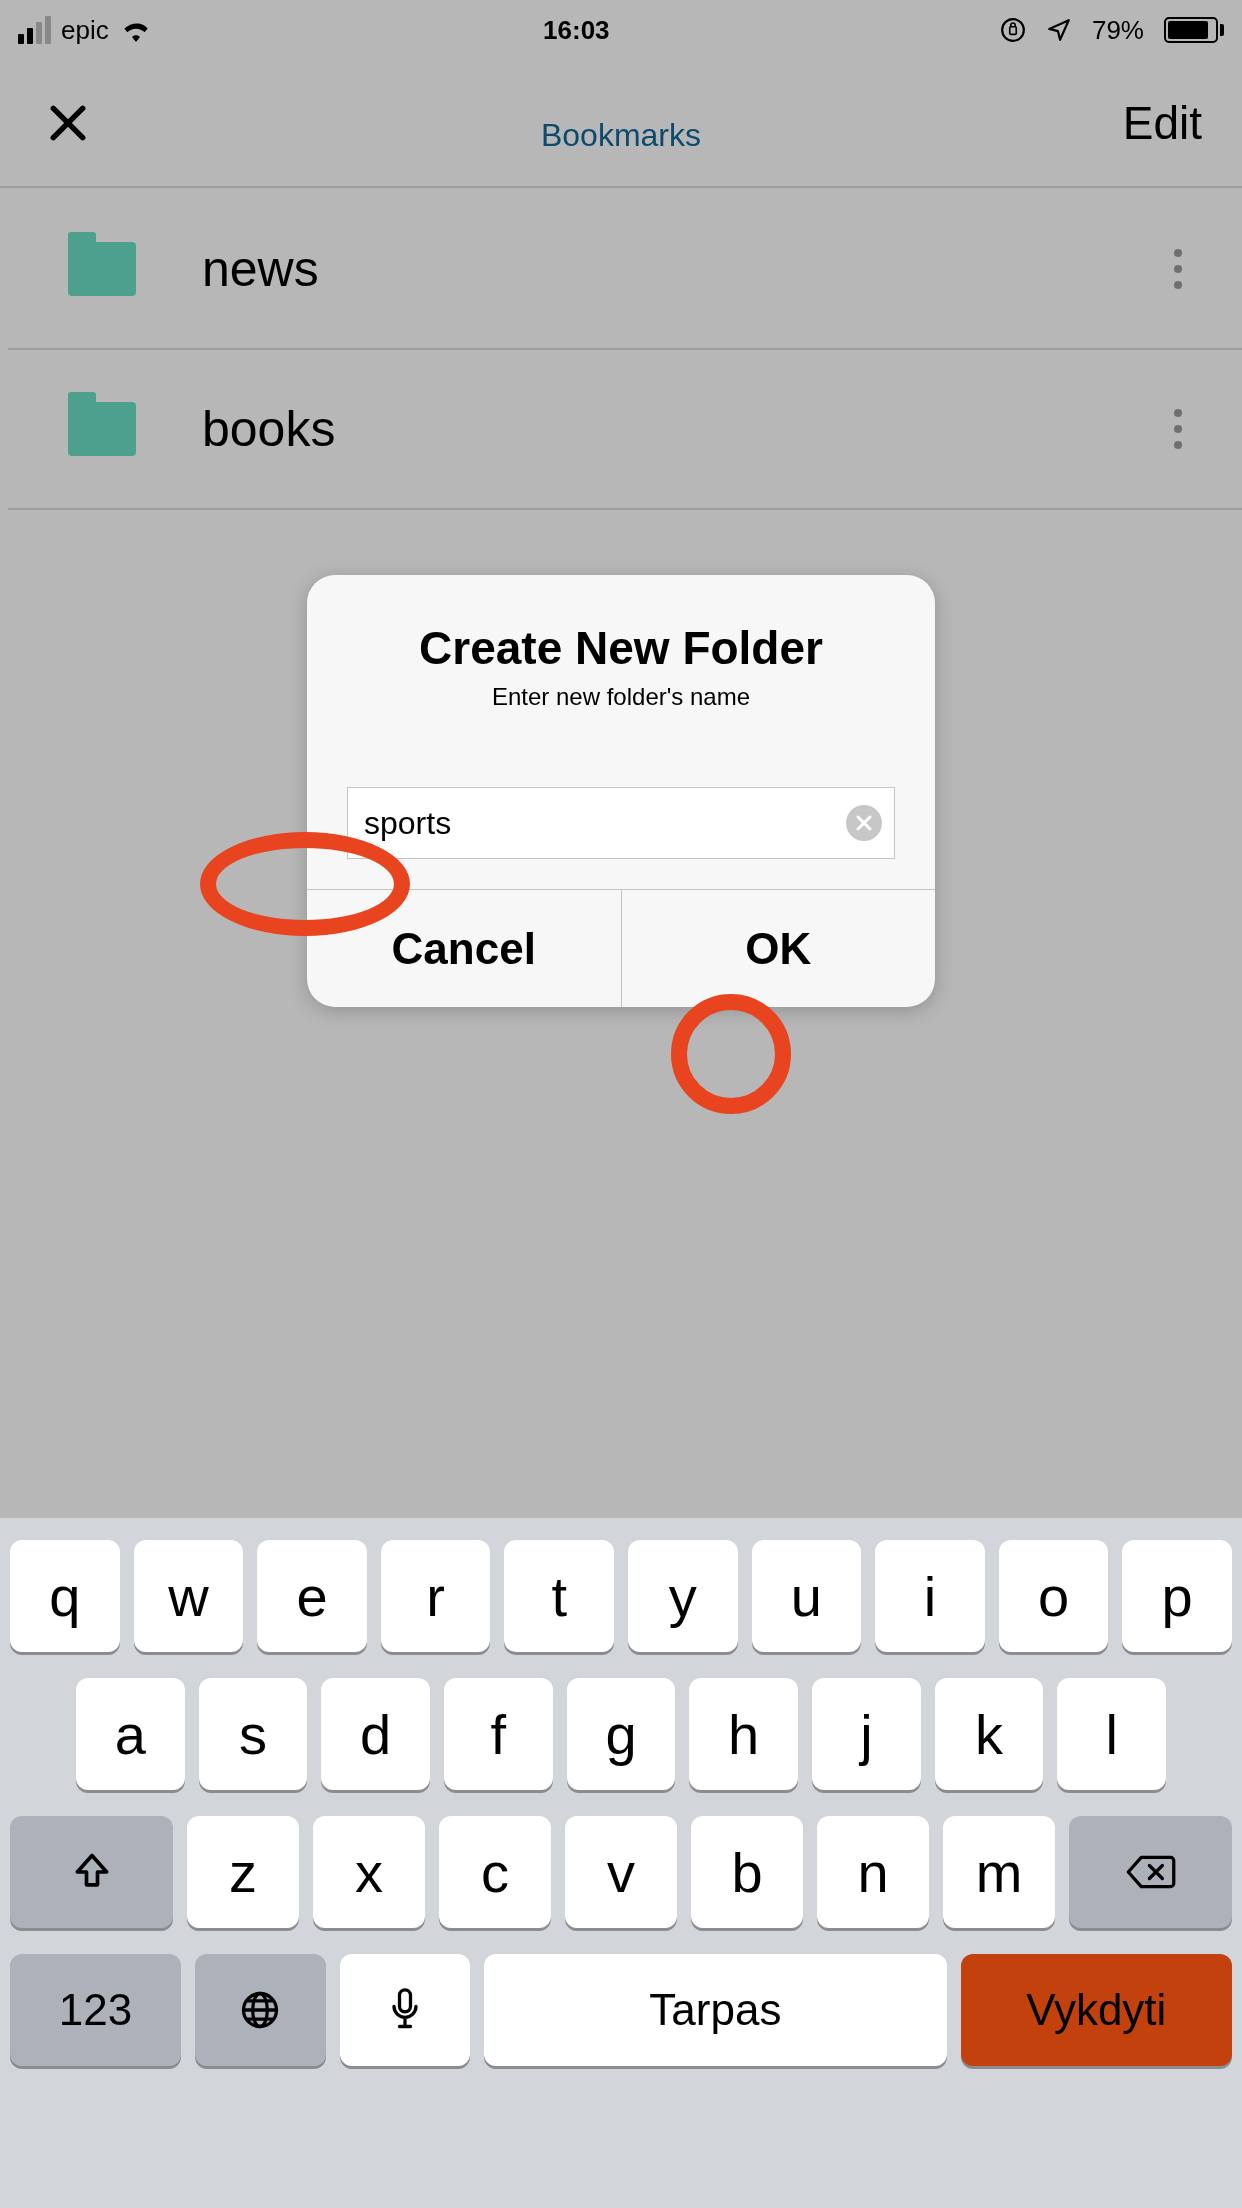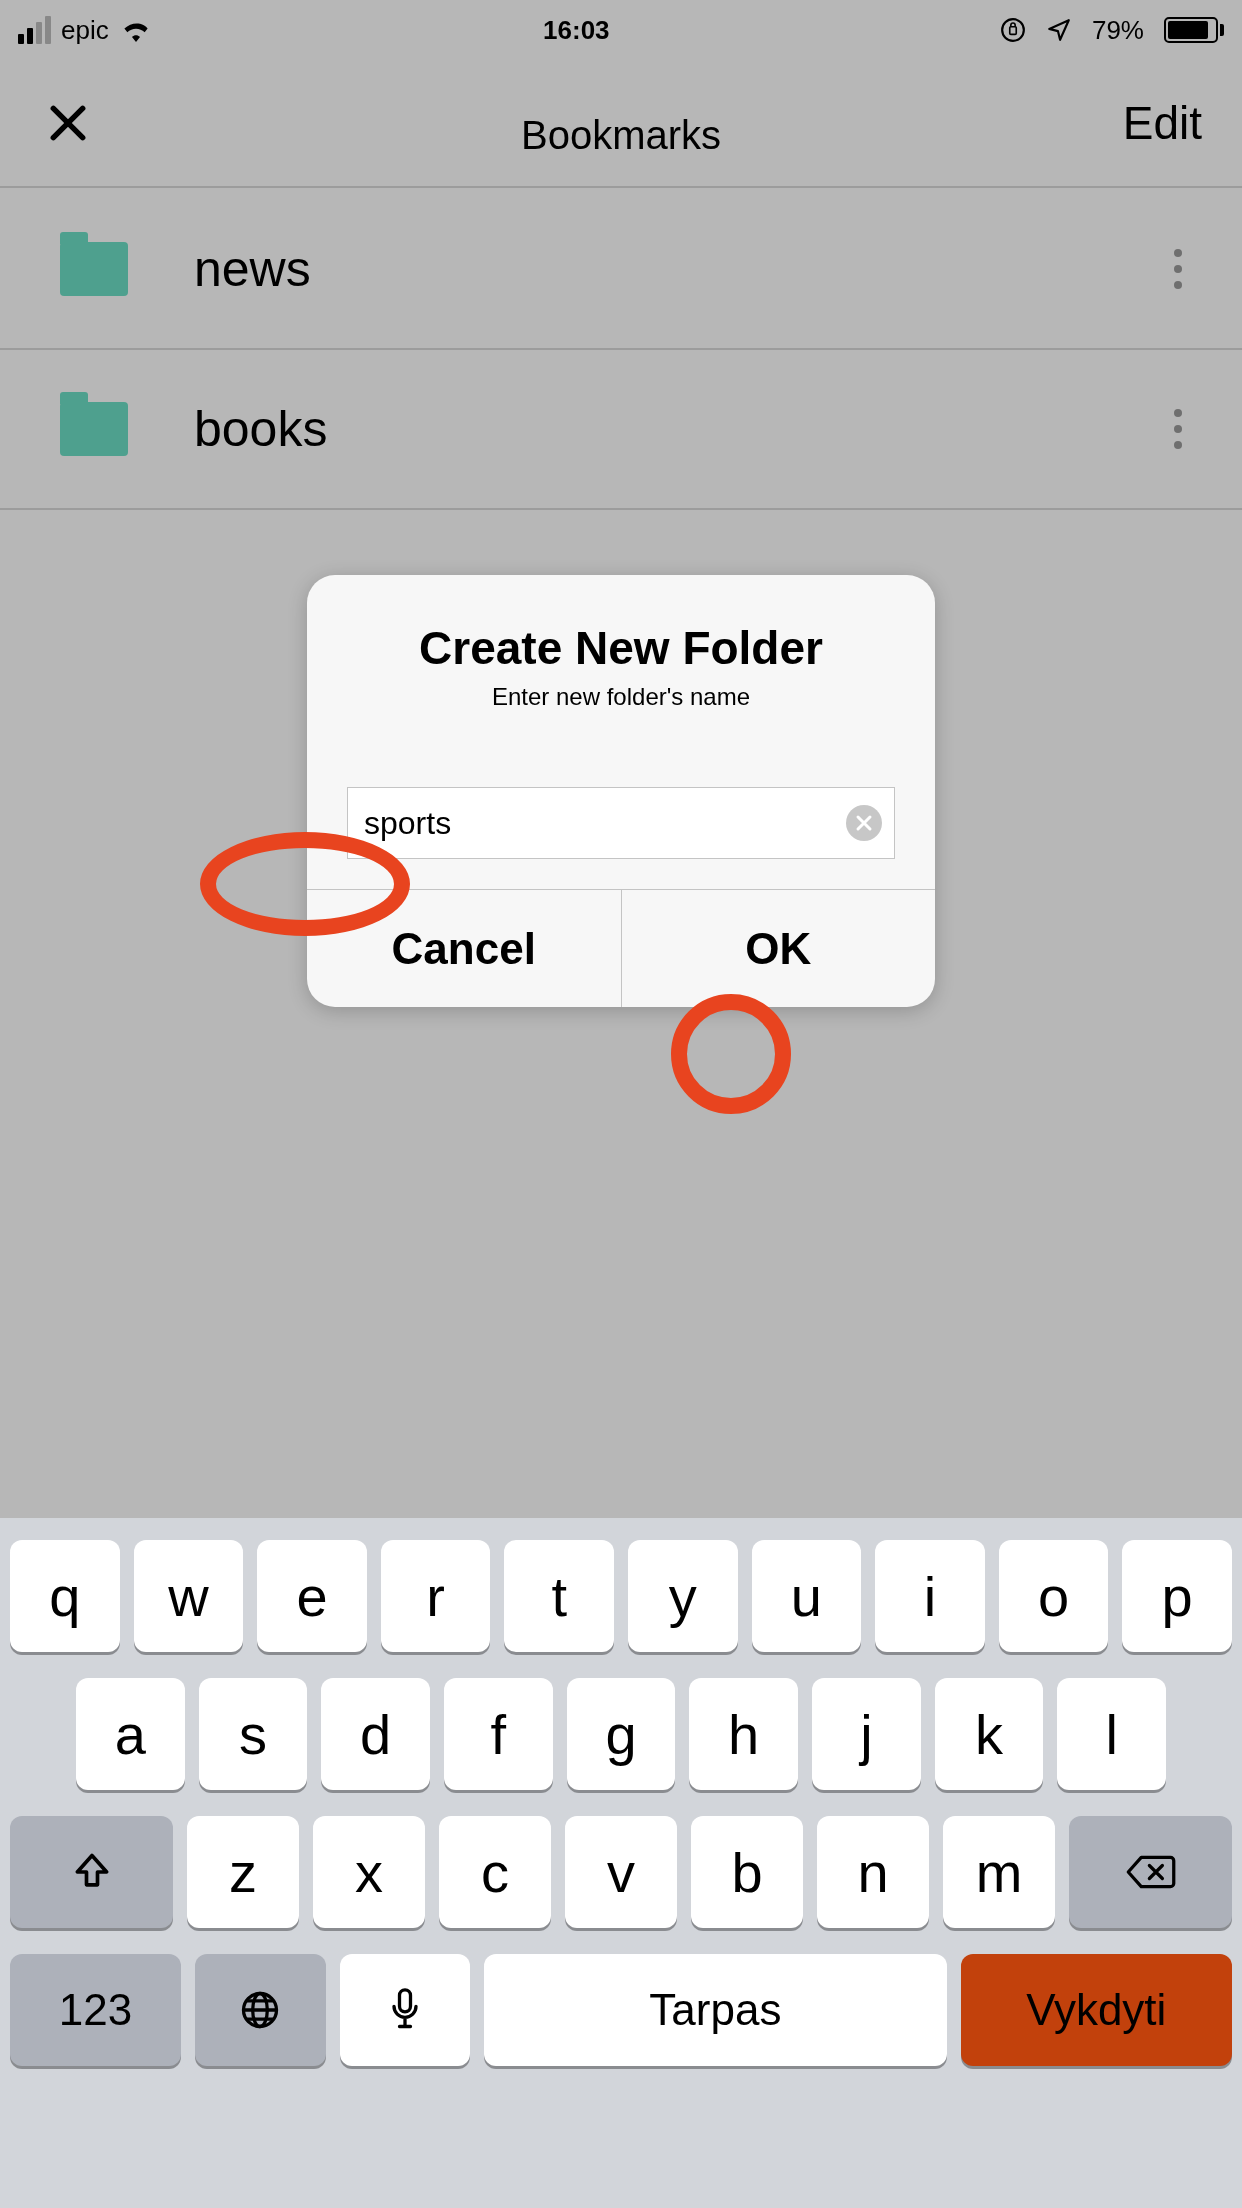--- a/index.html
+++ b/index.html
@@ -26,26 +26,26 @@
   .battery-body { width:54px; height:26px; border:2.5px solid #000; border-radius:5px; position:relative; }
   .battery-fill { position:absolute; left:2px; top:2px; bottom:2px; width:79%; background:#000; border-radius:2px;}
   .battery-cap { width:4px; height:12px; background:#000; border-radius:0 2px 2px 0; margin-left:2px;}
 
   
   .nav-header {
     position: absolute; top: 60px; left:0; right:0; height:128px;
     background:#b7b7b7; display:flex; align-items:center; justify-content:space-between;
     padding: 0 40px; border-bottom: 2px solid #9c9c9c;
   }
-  .nav-title { font-size: 40px; font-weight: 400; color:#000000; position:absolute; left:0; right:0; text-align:center; pointer-events:none;margin-top:24px;}
+  .nav-title { font-size: 32px; font-weight: 400; color:#0c4a6e; position:absolute; left:0; right:0; text-align:center; pointer-events:none;margin-top:24px;}
   .close-x { font-size: 56px; font-weight:300; color:#000; width:56px; height:56px; display:flex; align-items:center; justify-content:center; z-index:1;}
   .edit-btn { font-size: 46px; color:#000; z-index:1;margin-left:32px;}
 
   
-  .folder-list { position:absolute; top:190px; left:0; right:0; background:#b7b7b7;}
+  .folder-list { position:absolute; top:190px; left:8px; right:0; background:#b7b7b7;}
   .folder-row { display:flex; align-items:center; height:160px; padding: 0 40px 0 60px; border-bottom:2px solid #9c9c9c; }
   .folder-row:first-child{ border-top:none;}
   .folder-icon { width:68px; height:54px; background:#4ea08e; border-radius:4px; position:relative; margin-right:66px;}
   .folder-icon::before { content:""; position:absolute; top:-10px; left:0; width:28px; height:12px; background:#4ea08e; border-radius:3px 3px 0 0;}
   .folder-name { font-size:50px; color:#000; flex:1;}
   .more-dots { display:flex; flex-direction:column; gap:8px; padding:20px;}
   .more-dots span { width:8px; height:8px; border-radius:50%; background:#6f6f6f;}
 
   
 

